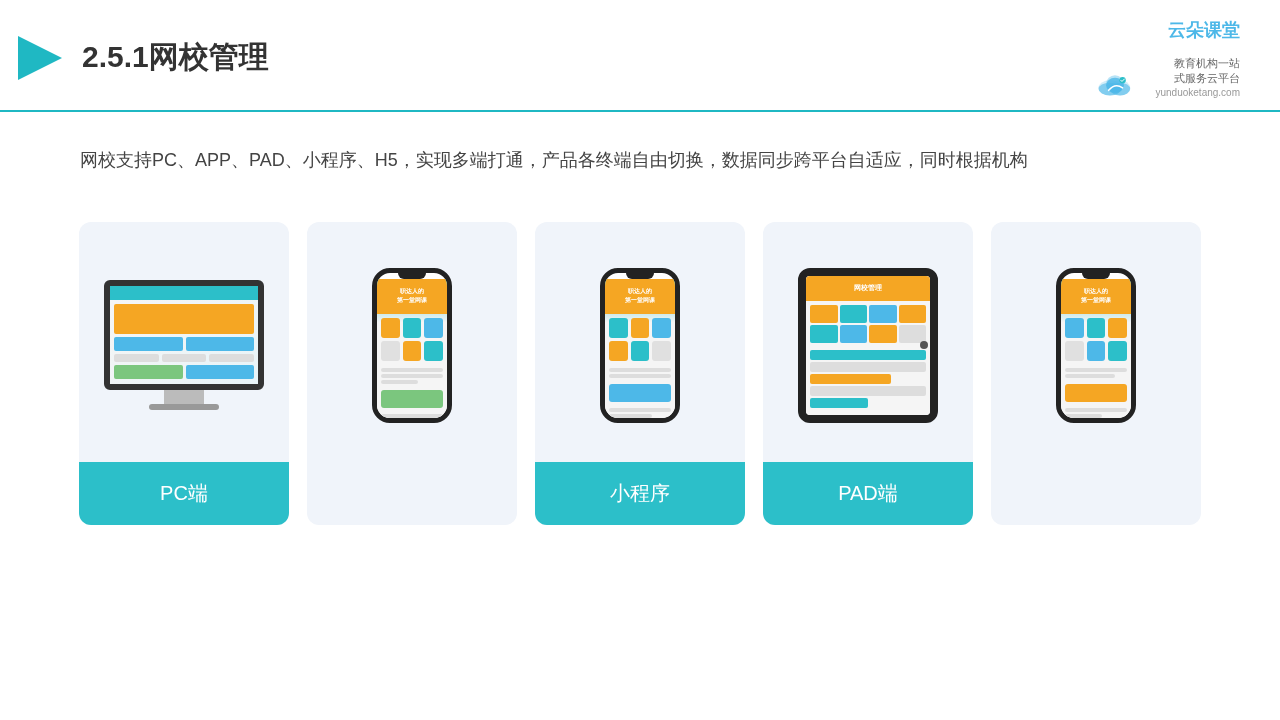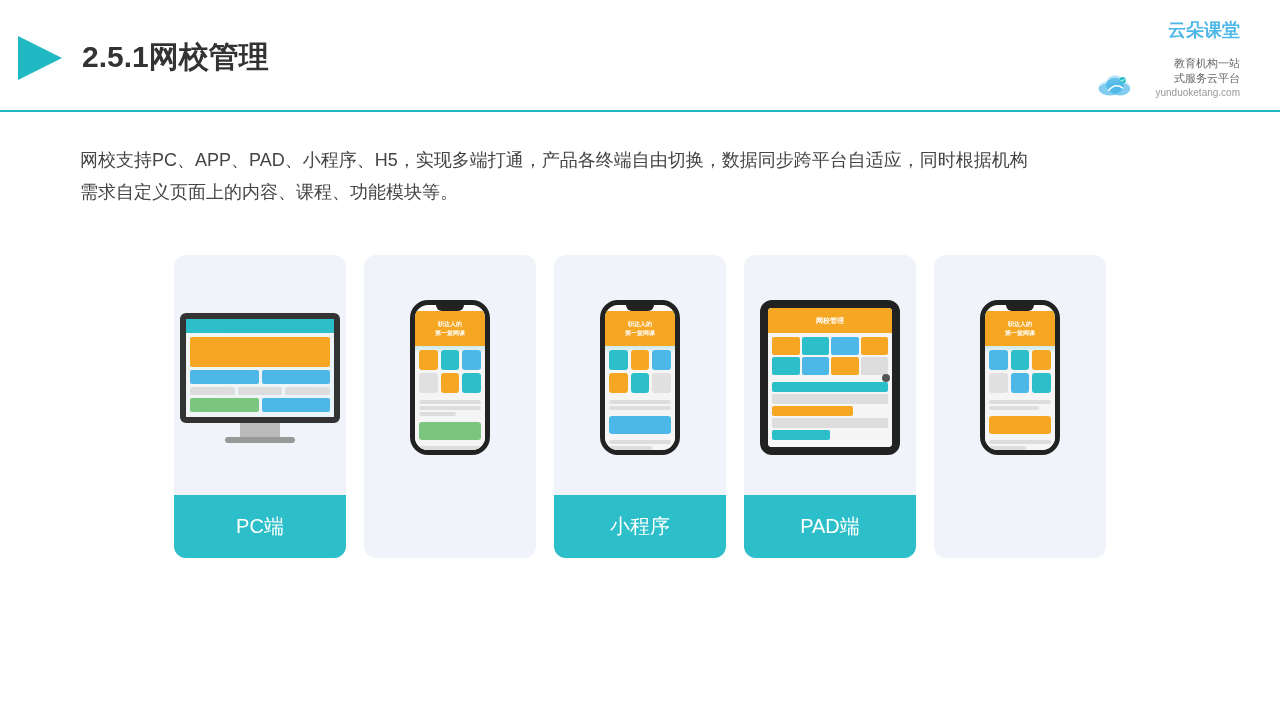--- a/index.html
+++ b/index.html
@@ -73,21 +73,21 @@
     .cards-container {
       display: flex;
       gap: 18px;
       padding: 30px 60px 30px 60px;
       justify-content: center;
     }
 
     .device-card {
       background: #f0f4fa;
       border-radius: 12px;
-      width: 172px;
+      width: 210px;
       display: flex;
       flex-direction: column;
       align-items: center;
       overflow: hidden;
     }
 
     .device-image-area {
       width: 100%;
       height: 240px;
       display: flex;
@@ -351,21 +351,20 @@
     <div class="brand-logo-area">
       <span class="brand-name">云朵课堂</span>
       <span class="brand-sub">教育机构一站<br>式服务云平台</span>
       <span class="brand-url">yunduoketang.com</span>
     </div>
   </div>
 </div>
 
 <div class="description">
   <p>网校支持PC、APP、PAD、小程序、H5，实现多端打通，产品各终端自由切换，数据同步跨平台自适应，同时根据机构</p>
-  <p>需求自定义页面上的内容、课程、功能模块等。</p>
 </div>
 
 <div class="cards-container">
 
   <div class="device-card">
     <div class="device-image-area">
       <div class="pc-monitor">
         <div class="monitor-screen-wrap">
           <div class="screen-content">
             <div class="screen-top-bar"></div>

